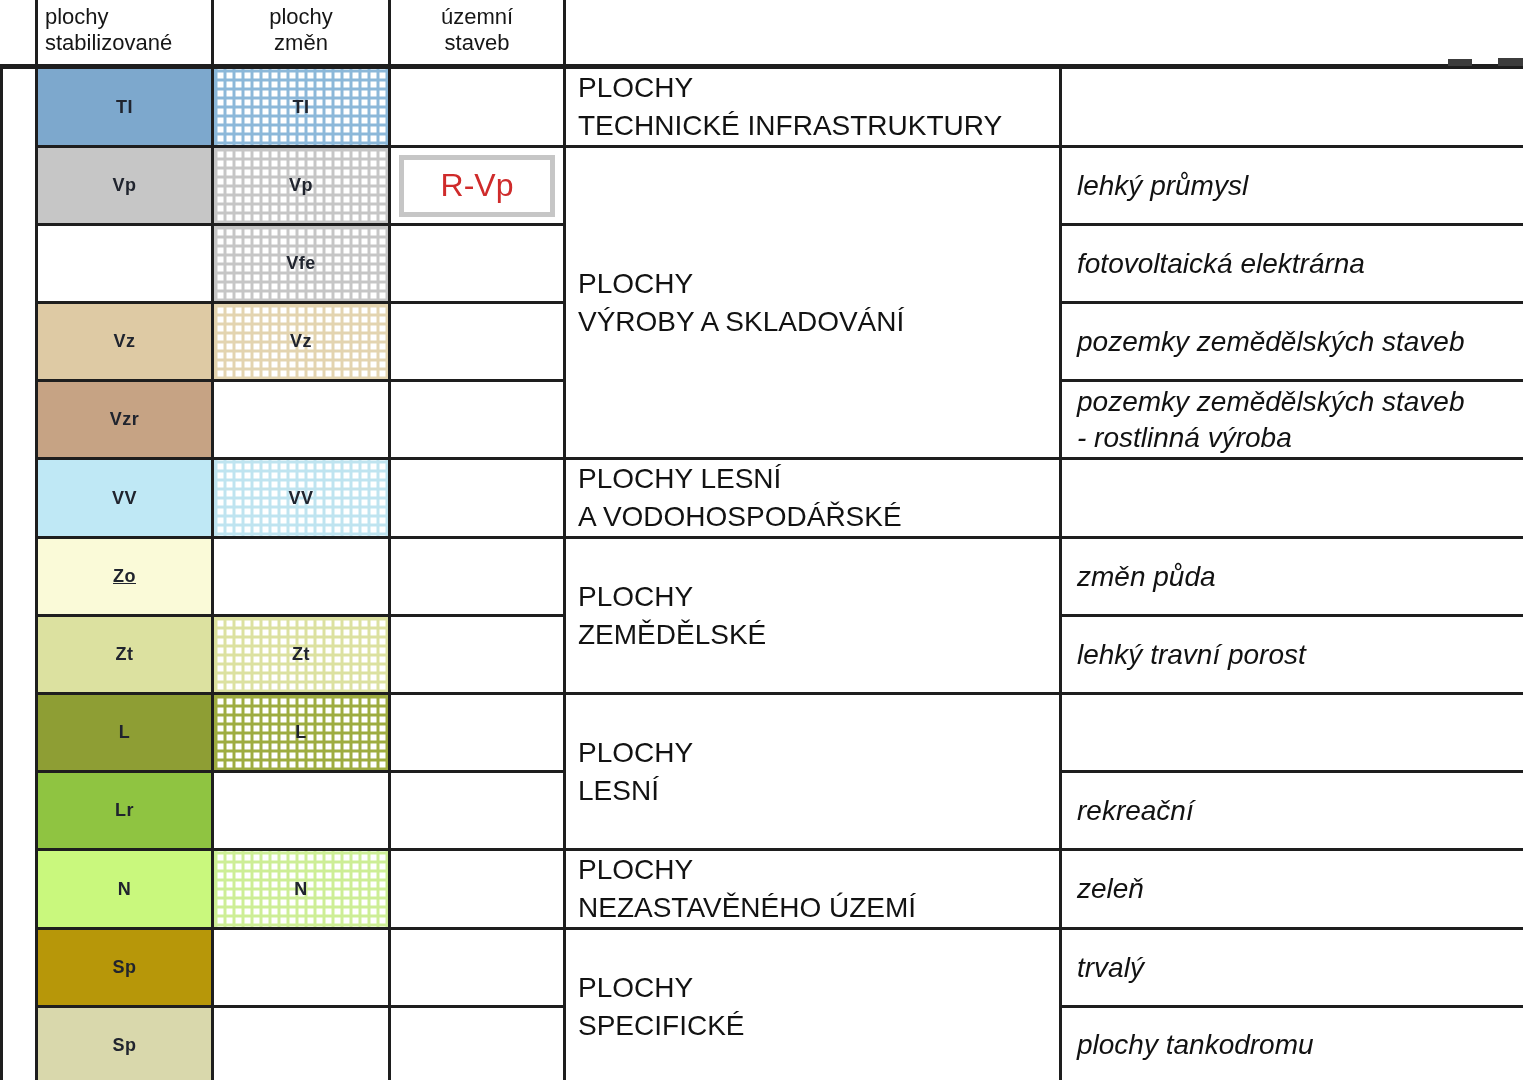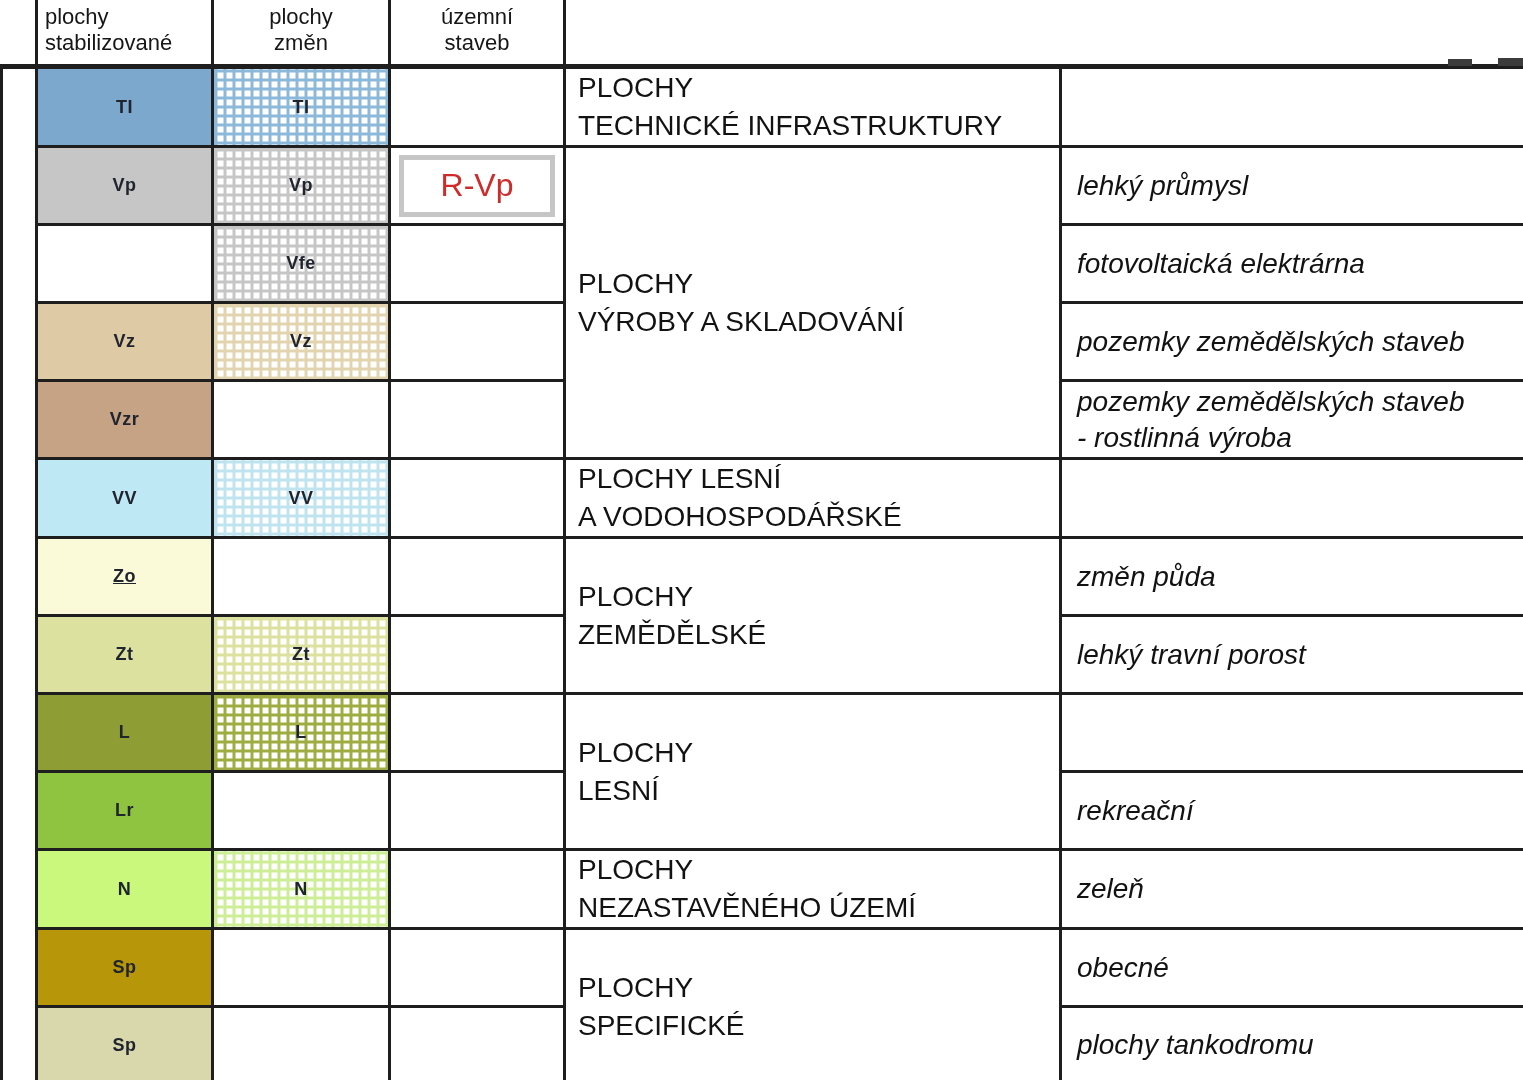--- a/index.html
+++ b/index.html
@@ -199,21 +199,21 @@
 NEZASTAVĚNÉHO ÚZEMÍ</td>
       <td class="c5 desc">zeleň</td>
     </tr>
 
     <tr class="r">
       <td class="sw bg-sp1">Sp</td>
       <td></td>
       <td></td>
       <td class="cat" rowspan="2">PLOCHY
 SPECIFICKÉ</td>
-      <td class="c5 desc">obecné</td>
+      <td class="c5 desc">trvalý</td>
     </tr>
 
     <tr class="r">
       <td class="sw bg-sp2">Sp</td>
       <td></td>
       <td></td>
       <td class="c5 desc">plochy tankodromu</td>
     </tr>
   </tbody>
     </table>

